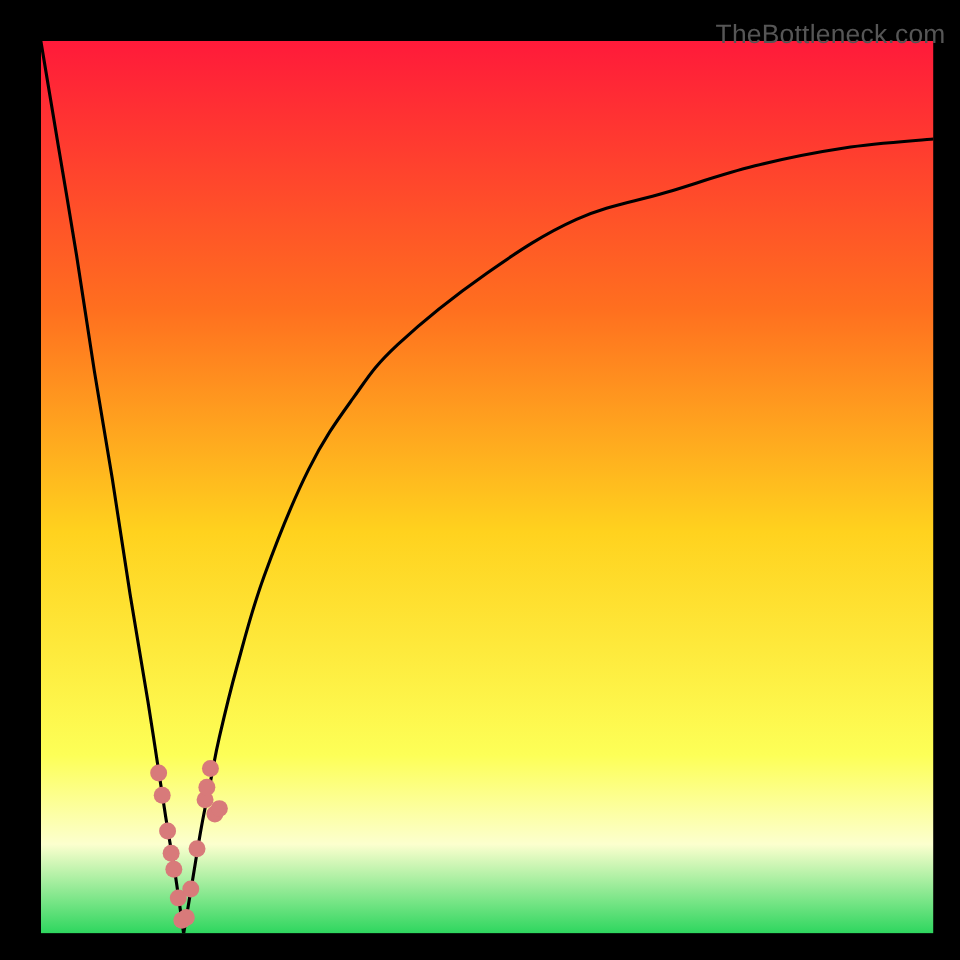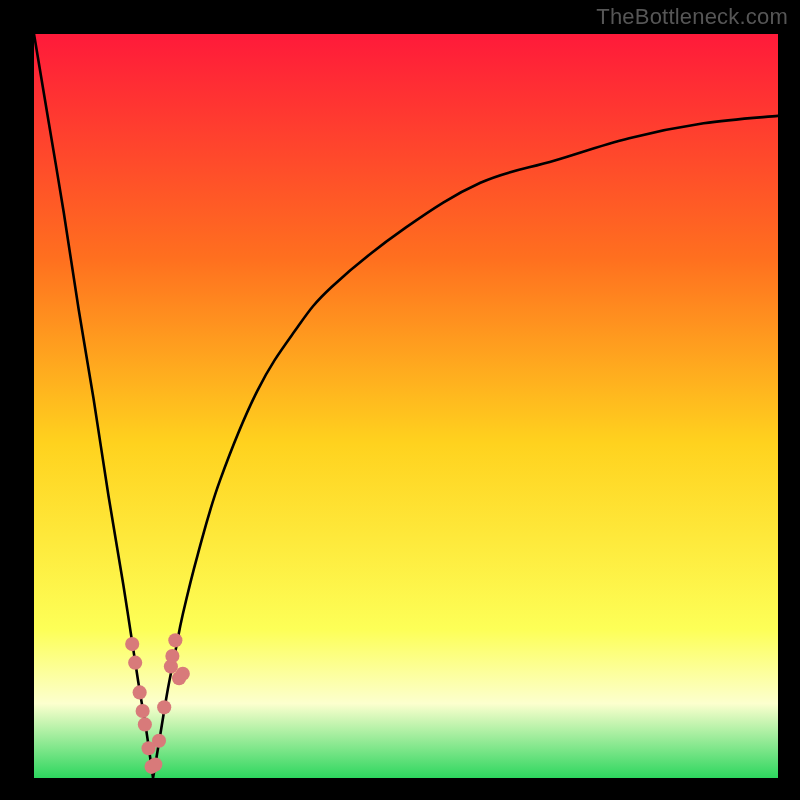--- a/index.html
+++ b/index.html
@@ -1,20 +1,20 @@
 <!DOCTYPE html>
 <html><head>
 <meta charset="utf-8">
 <style>
   html,body{margin:0;padding:0;width:800px;height:800px;background:#fff;font-family:Arial,Helvetica,sans-serif}
   .frame{position:relative;width:800px;height:800px;background:#000}
   .plot{position:absolute;left:34px;top:34px;width:744px;height:744px;overflow:hidden}
   .gradient{position:absolute;inset:0;}
   .curve{position:absolute;inset:0}
-  .watermark{position:absolute;top:4px;right:12px;color:#565656;font-size:22px;font-weight:400;letter-spacing:.2px}
+  .watermark{position:absolute;top:16px;right:12px;color:#565656;font-size:22px;font-weight:400;letter-spacing:.2px}
 </style>
 </head>
 <body>
 
 <div class="frame">
   <div class="plot">
     <svg class="gradient" viewBox="0 0 100 100" preserveAspectRatio="none">
       <defs>
         <linearGradient id="g" x1="0" y1="0" x2="0" y2="1">
           <stop offset="0" stop-color="#ff1a3a"></stop>

